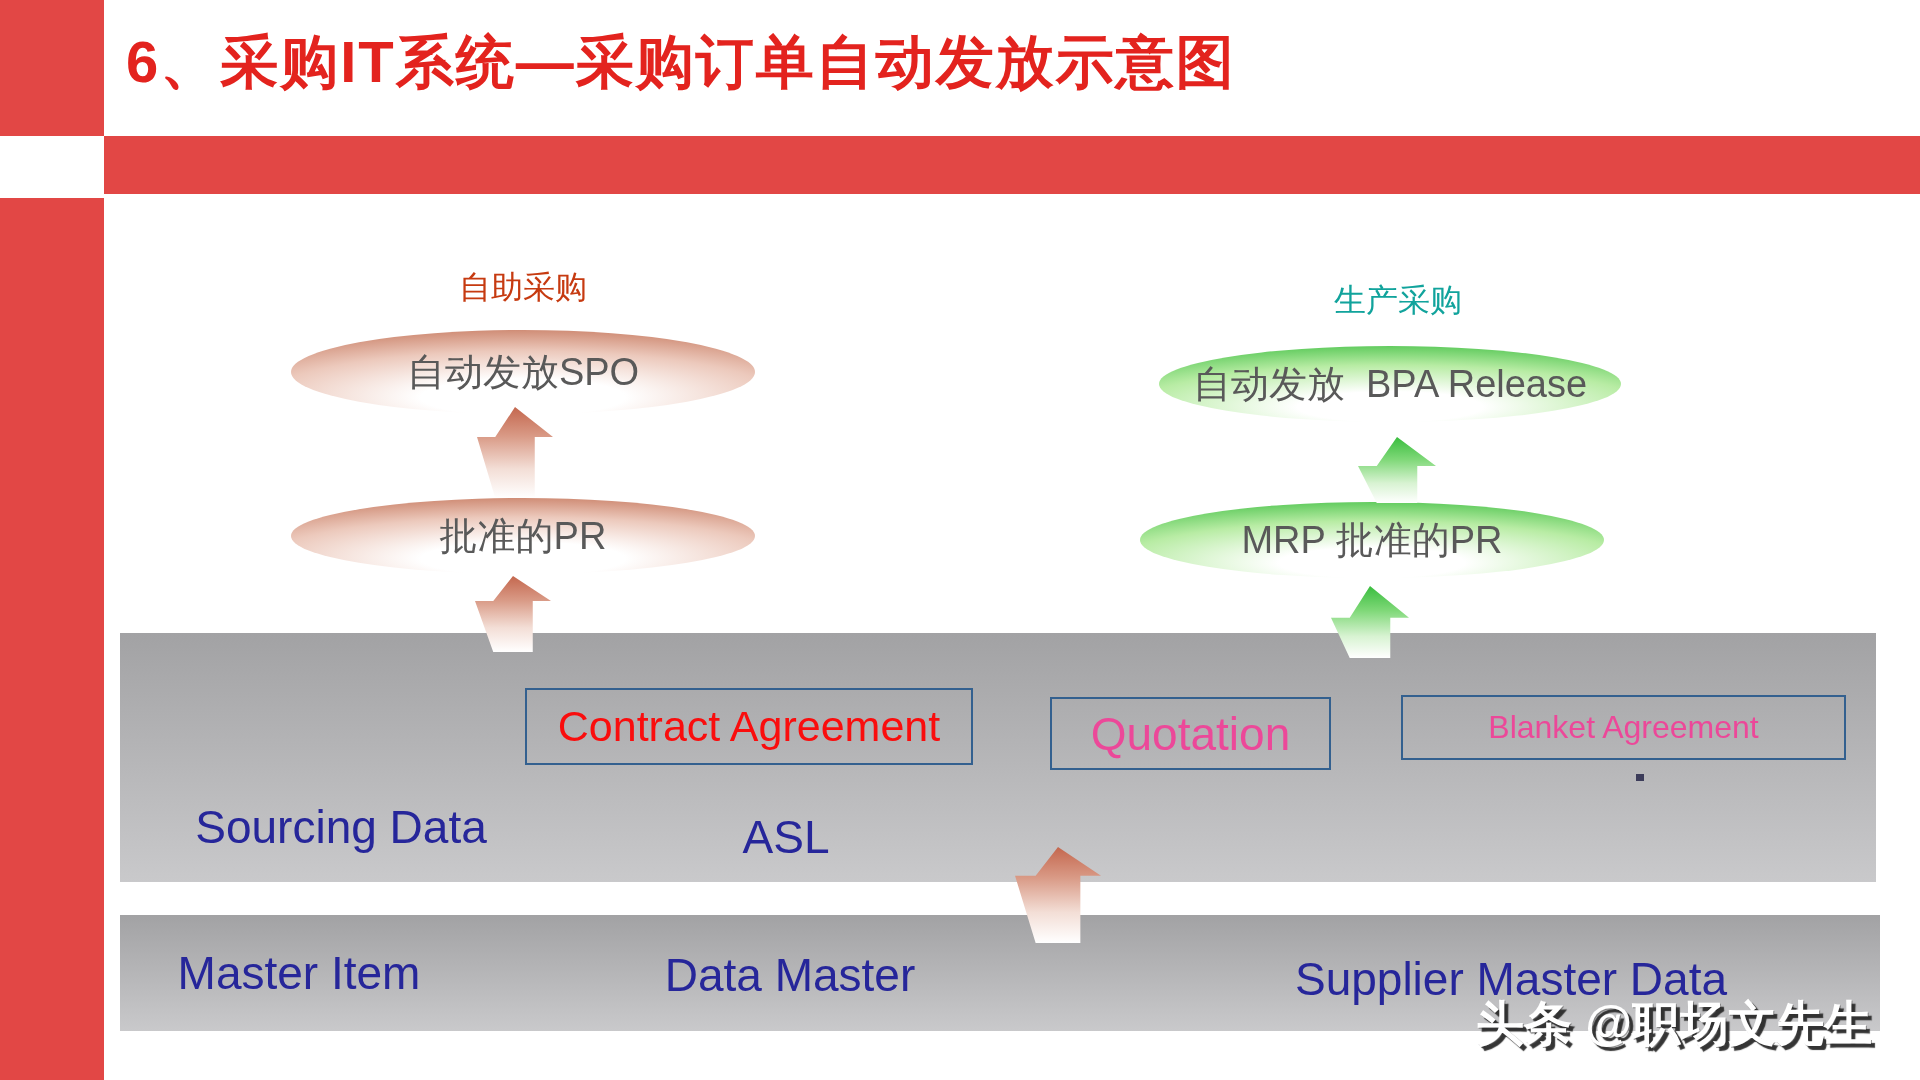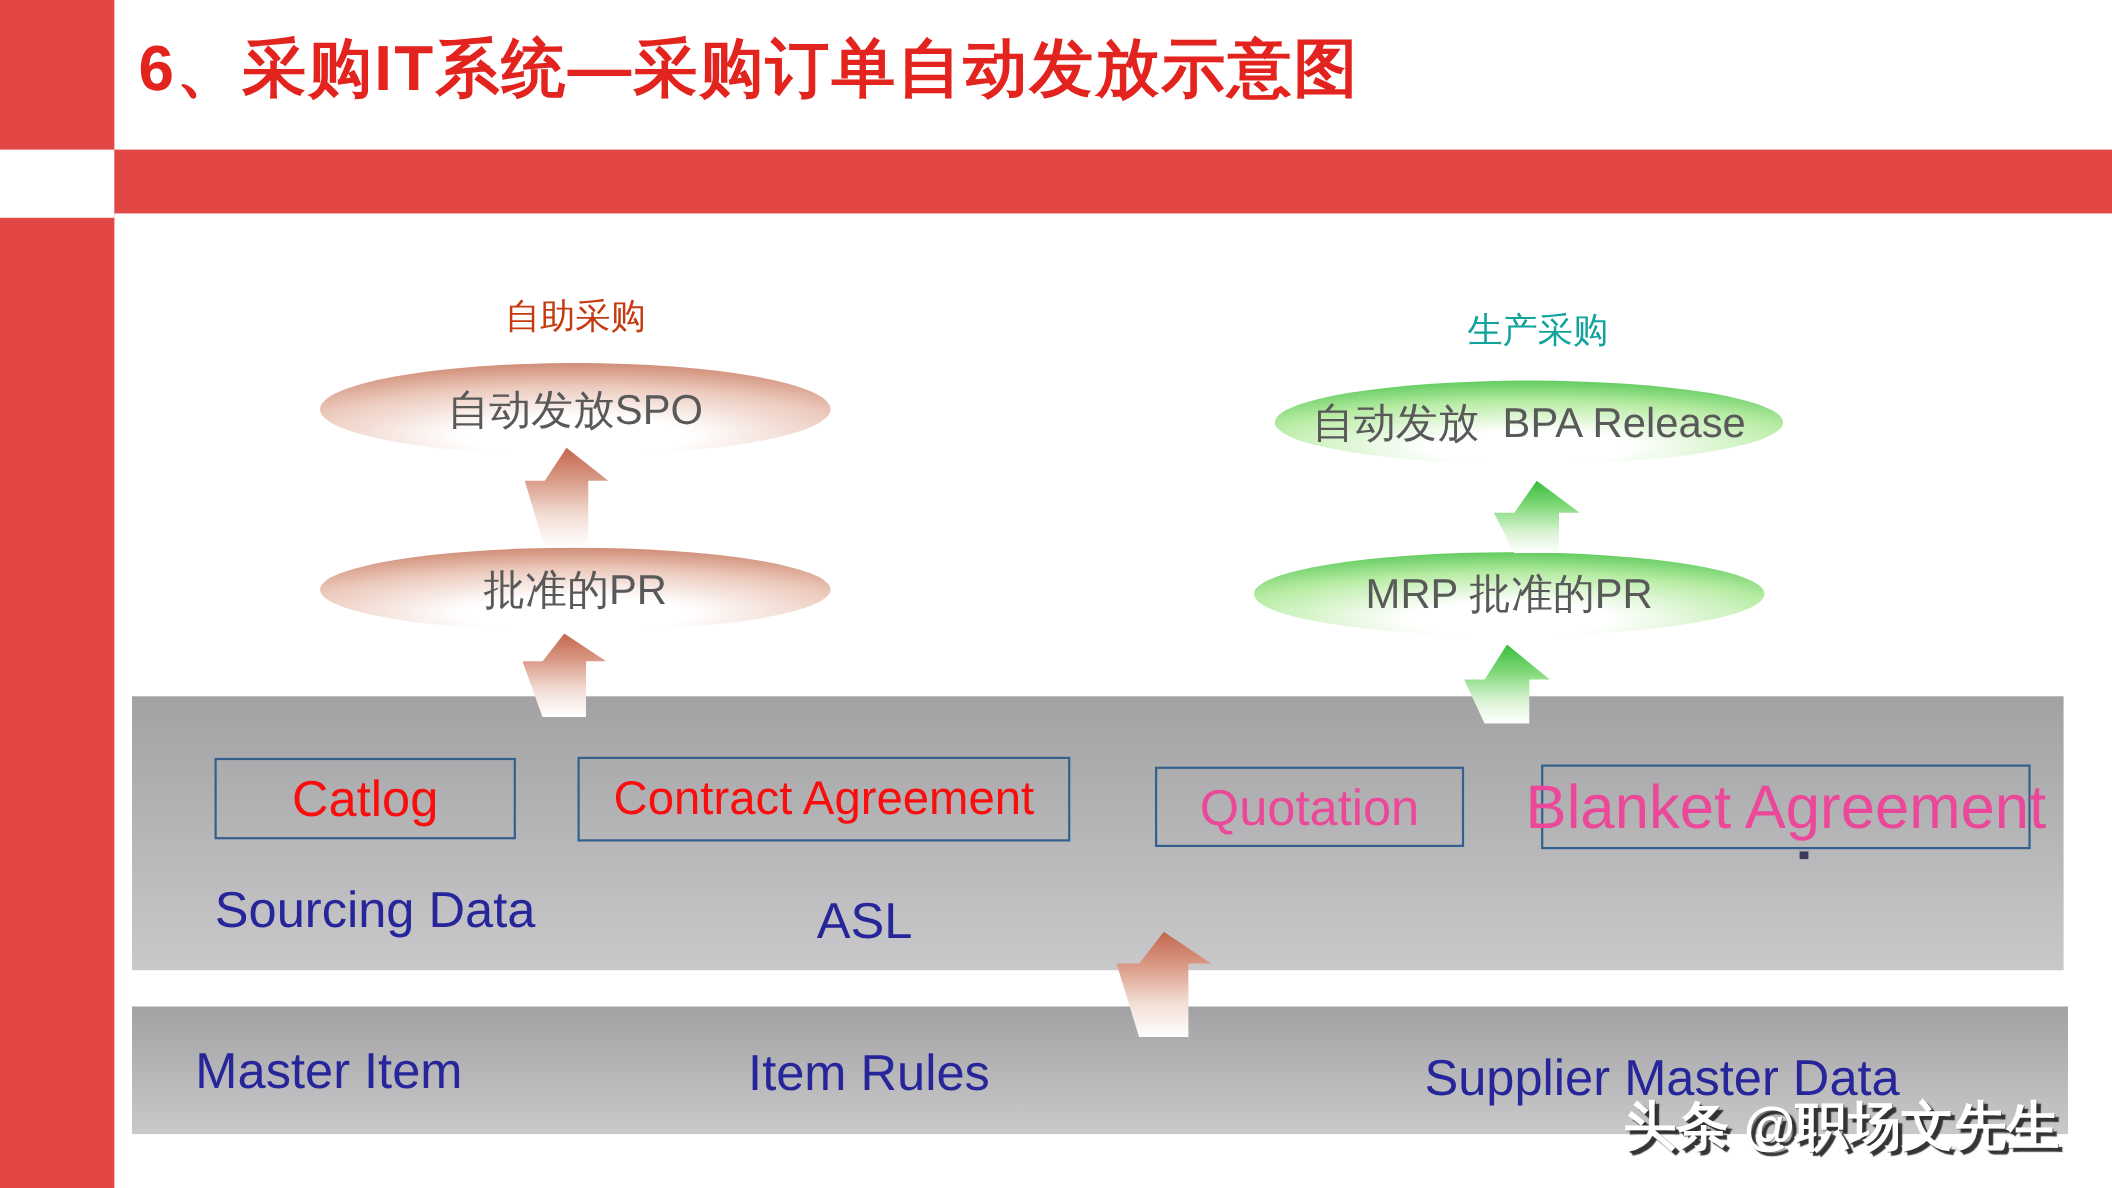--- a/index.html
+++ b/index.html
@@ -65,21 +65,21 @@
   
   .tag-box{
     border:2px solid #33608f;display:flex;align-items:center;justify-content:center;
     white-space:nowrap;z-index:6;box-sizing:border-box;
   }
   .tag-red{color:#fa0d0d;}
   .tag-green{color:#ec4899;}
   .box-catlog{left:195px;top:689px;width:274px;height:74px;font-size:46px;}
   .box-contract{left:525px;top:688px;width:448px;height:77px;font-size:43px;}
   .box-quotation{left:1050px;top:697px;width:281px;height:73px;font-size:46px;}
-  .box-blanket{left:1401px;top:695px;width:445px;height:77px;font-size:56px;}
+  .box-blanket{left:1401px;top:695px;width:445px;height:65px;font-size:32px;}
   .small-dot{left:1636px;top:774px;width:8px;height:7px;background:#3c3c5a;z-index:7;}
 
   
   .band-label{font-size:46px;color:#26269a;text-align:center;white-space:nowrap;z-index:6;}
   .lbl-sourcing-data{left:161px;top:800px;width:360px;}
   .lbl-asl{left:686px;top:810px;width:200px;}
   .lbl-sourcing-rules{left:1245px;top:812px;width:400px;}
   .lbl-master-data{left:139px;top:946px;width:320px;}
   .lbl-item-master{left:640px;top:948px;width:300px;}
   .lbl-supplier{left:1281px;top:952px;width:460px;}
@@ -108,30 +108,29 @@
   <div class="abs ellipse pink ellipse-pr">批准的PR</div>
   <div class="abs arrow-up pink arrow-p2"></div>
 
   <div class="abs flow-label label-prod">生产采购</div>
   <div class="abs ellipse green ellipse-bpa">自动发放  BPA Release</div>
   <div class="abs arrow-up green arrow-g1"></div>
   <div class="abs ellipse green ellipse-mrp">MRP 批准的PR</div>
   <div class="abs arrow-up green arrow-g2"></div>
 
   <div class="abs band band1"></div>
-  <div class="abs tag-box tag-red box-catlog">Catlog</div>
   <div class="abs tag-box tag-red box-contract">Contract Agreement</div>
   <div class="abs tag-box tag-green box-quotation">Quotation</div>
   <div class="abs tag-box tag-green box-blanket">Blanket Agreement</div>
   <div class="abs small-dot"></div>
   <div class="abs band-label lbl-sourcing-data">Sourcing Data</div>
   <div class="abs band-label lbl-asl">ASL</div>
 
   <div class="abs arrow-up pink big arrow-big"></div>
 
   <div class="abs band band2"></div>
   <div class="abs band-label lbl-master-data">Master Item</div>
-  <div class="abs band-label lbl-item-master">Item Rules</div>
+  <div class="abs band-label lbl-item-master">Data Master</div>
   <div class="abs band-label lbl-supplier">Supplier Master Data</div>
 
   <div class="abs watermark">头条 @职场文先生</div>
 
 </div>
 
 </body></html>

